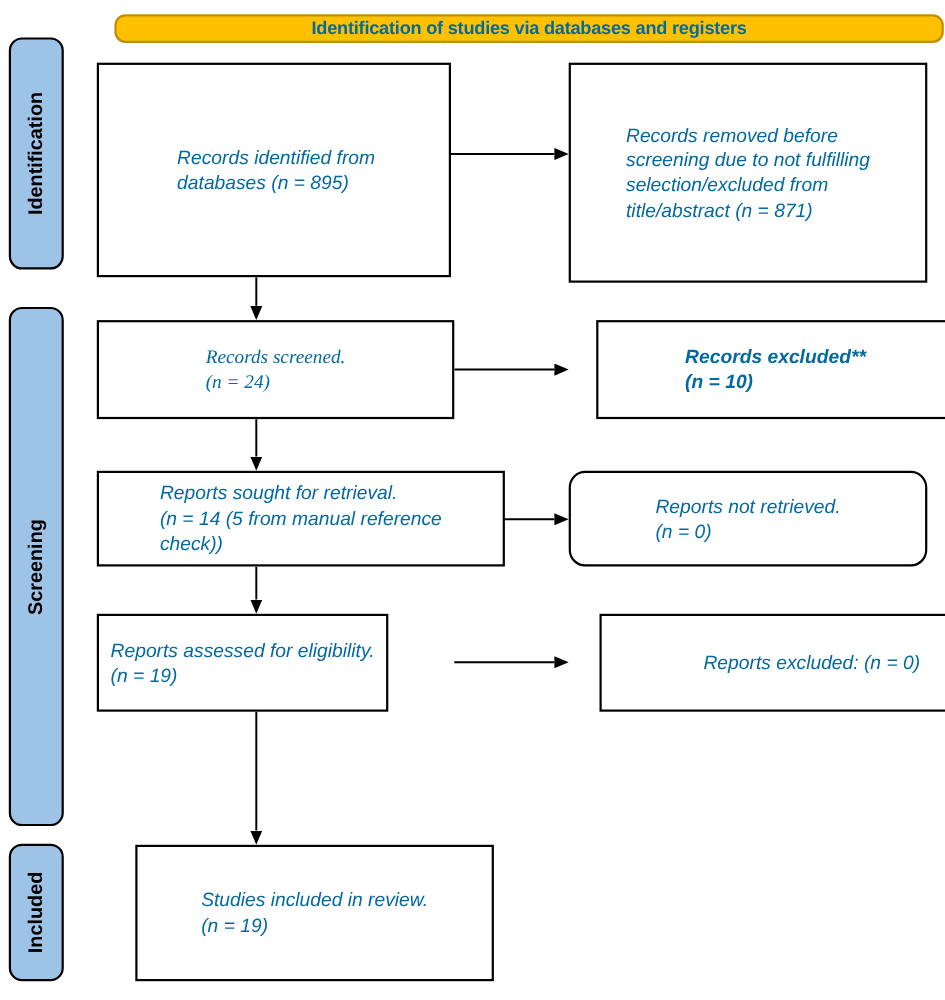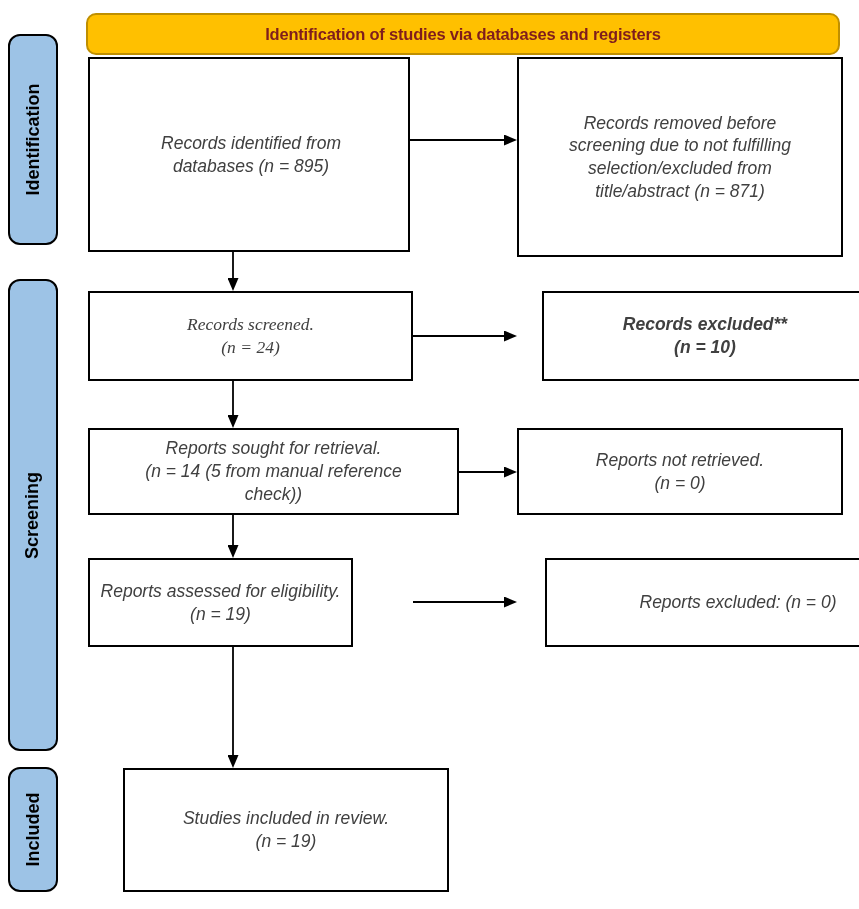--- a/index.html
+++ b/index.html
@@ -6,33 +6,33 @@
   #canvas {
     position: relative;
     width: 859px;
     height: 909px;
     background: #ffffff;
     font-family: "Liberation Sans", sans-serif;
     overflow: hidden;
   }
   .banner {
     position: absolute;
-    left: 86px; top: 13px;
-    width: 754px; height: 42px;
+    left: 104px; top: 13px;
+    width: 754px; height: 26px;
     box-sizing: border-box;
     background: #FFC000;
     border: 2px solid #BF8F00;
     border-radius: 10px;
     display: flex;
     align-items: center;
     justify-content: center;
     font-weight: 700;
     font-size: 16.5px;
     letter-spacing: -0.2px;
-    color: #7f1d1d;
+    color: #0369a1;
     z-index: 2;
   }
   .stage {
     position: absolute;
     left: 8px;
     width: 50px;
     box-sizing: border-box;
     background: #9DC3E6;
     border: 2px solid #000;
     border-radius: 12px;
@@ -51,35 +51,34 @@
   #stage-screening      { top: 279px; height: 472px; }
   #stage-included       { top: 767px; height: 125px; }
   .fbox {
     position: absolute;
     box-sizing: border-box;
     background: #ffffff;
     border: 2px solid #000;
     display: flex;
     align-items: center;
     justify-content: center;
-    text-align: center;
     font-style: italic;
     font-size: 17.5px;
     line-height: 1.3;
-    color: #404040;
+    color: #0369a1;
     white-space: pre-line;
     padding: 4px 8px;
     z-index: 1;
   }
   #box-records-identified   { left: 88px;  top: 57px;  width: 322px; height: 195px; padding-left: 12px; }
   #box-records-removed      { left: 517px; top: 57px;  width: 326px; height: 200px; }
   #box-records-screened     { left: 88px;  top: 291px; width: 325px; height: 90px; font-family: Liberation Serif, serif; }
   #box-records-excluded     { left: 542px; top: 291px; width: 326px; height: 90px; font-weight: bold; }
   #box-reports-sought       { left: 88px;  top: 428px; width: 371px; height: 87px; }
-  #box-reports-not-retrieved{ left: 517px; top: 428px; width: 326px; height: 87px; }
+  #box-reports-not-retrieved{ left: 517px; top: 428px; width: 326px; height: 87px; border-radius: 15px; }
   #box-reports-assessed     { left: 88px;  top: 558px; width: 265px; height: 89px; }
   #box-reports-excluded     { left: 533px; top: 558px; width: 386px; height: 89px; margin-left: 12px; }
   #box-studies-included     { left: 84px;  top: 768px; width: 326px; height: 124px; margin-left: 39px; }
   svg.arrows {
     position: absolute;
     left: 0; top: 0;
     width: 859px; height: 909px;
     z-index: 0;
   }
   svg.arrows line { stroke: #000; stroke-width: 1.8; }

